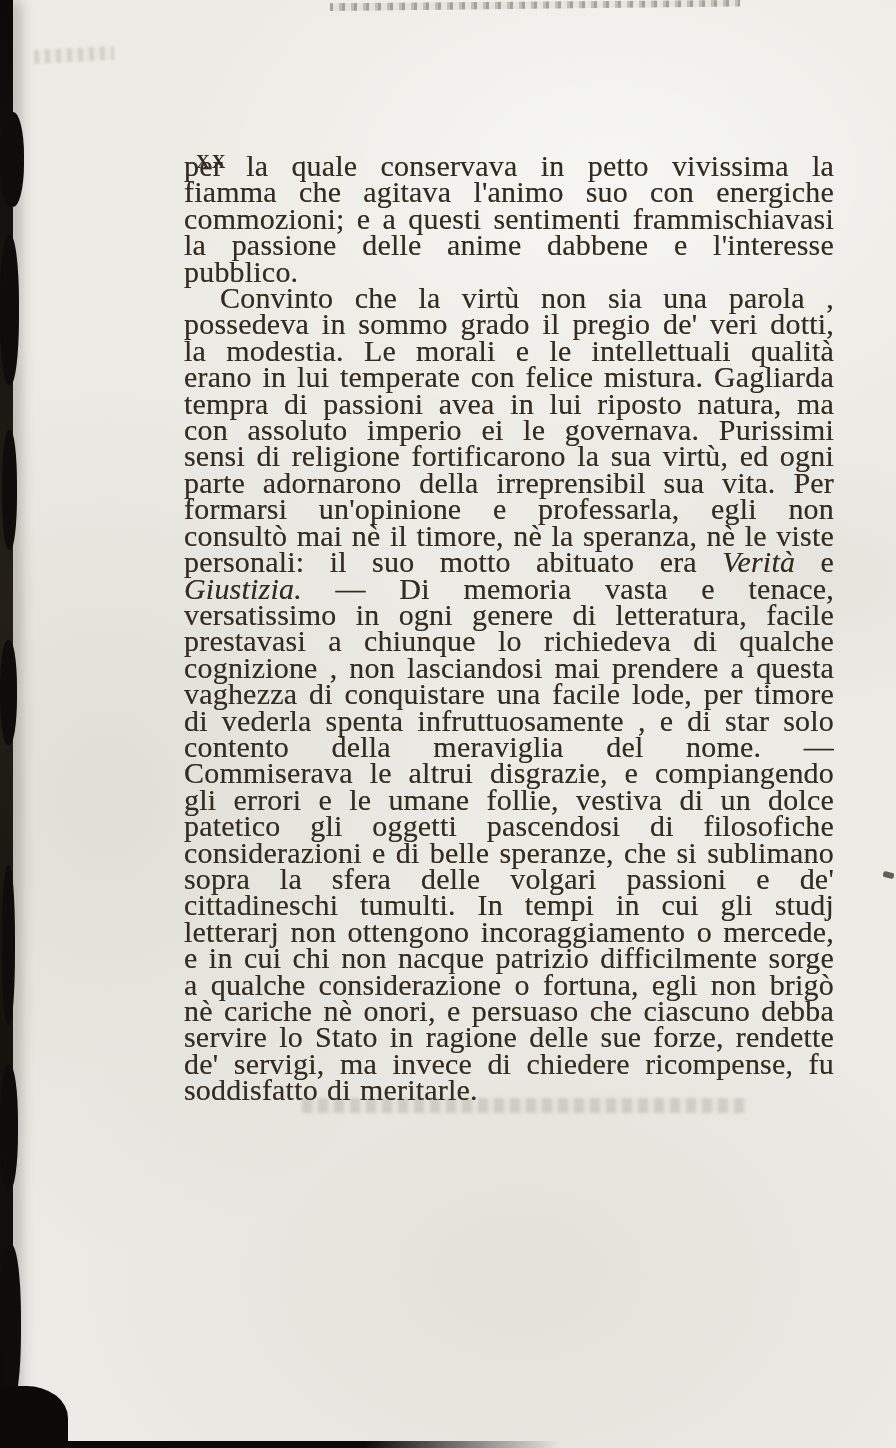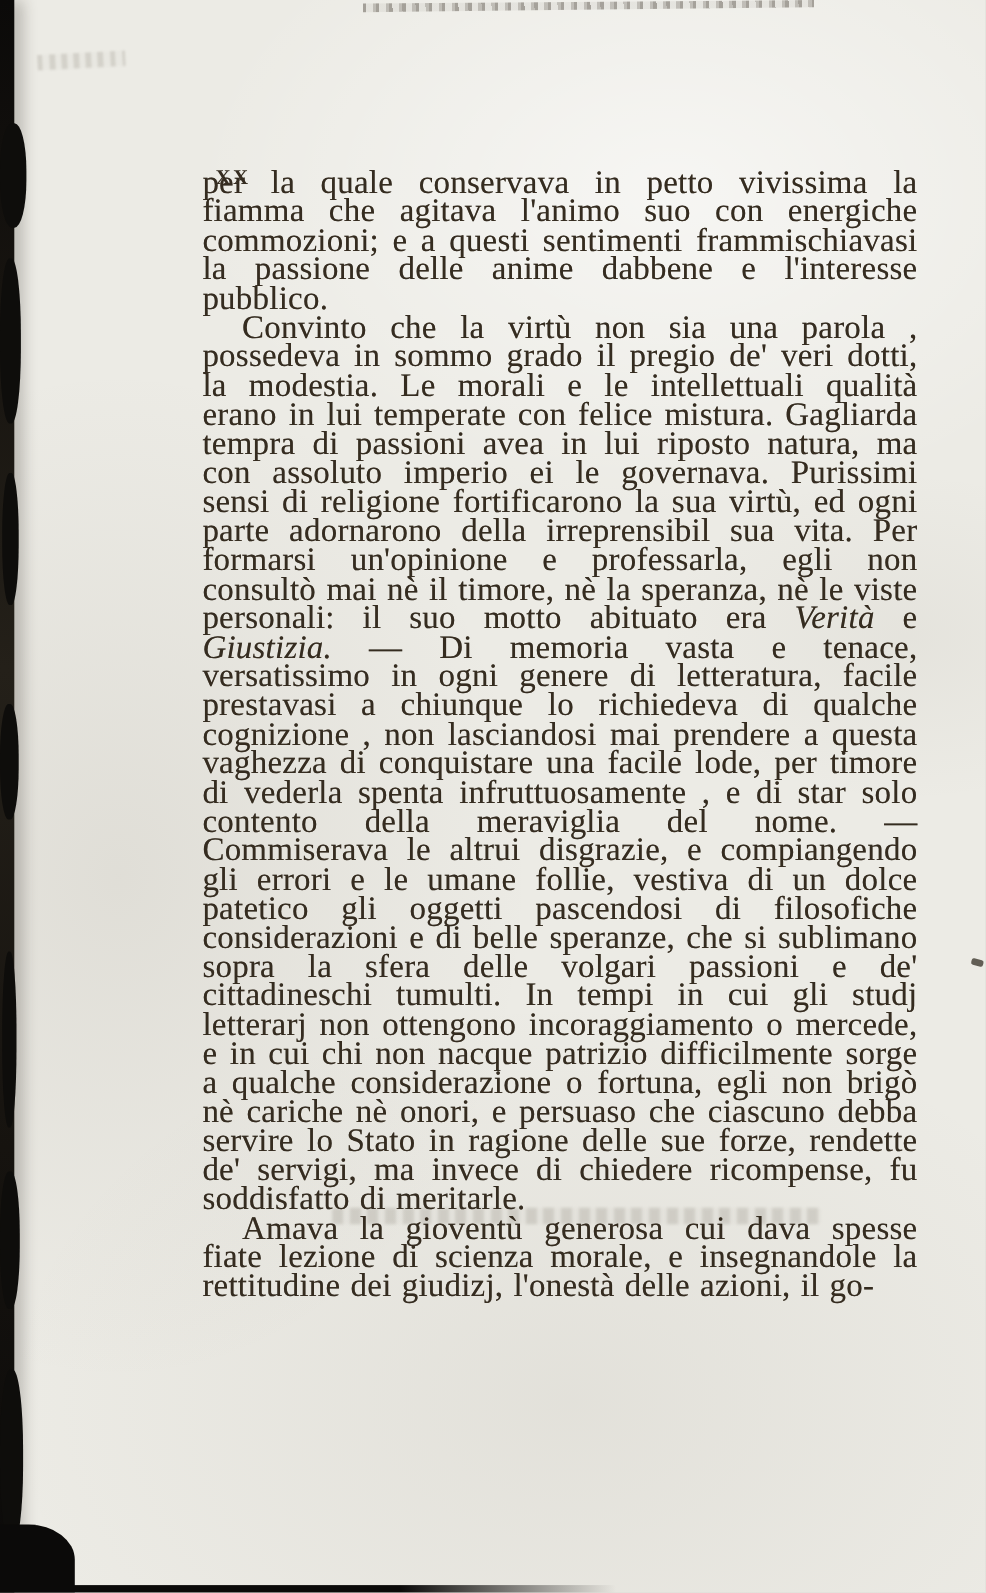--- a/index.html
+++ b/index.html
@@ -118,16 +118,15 @@
   <div class="ghost-line"></div>
   <div class="right-mark"></div>
 
   <div class="header-row">
     <span class="page-number">XX</span>
   </div>
 
   <div class="body-text" id="body-text">
       <p class=""><span>per la quale conservava in petto vivissima la fiamma che agitava l'animo suo con energiche commozioni; e a questi sentimenti frammischiavasi la passione delle anime dabbene e l'interesse pubblico.</span></p>
       <p class="indent"><span>Convinto che la virtù non sia una parola , possedeva in sommo grado il pregio de' veri dotti, la modestia. Le morali e le intellettuali qualità erano in lui temperate con felice mistura. Gagliarda tempra di passioni avea in lui riposto natura, ma con assoluto imperio ei le governava. Purissimi sensi di religione fortificarono la sua virtù, ed ogni parte adornarono della irreprensibil sua vita. Per formarsi un'opinione e professarla, egli non consultò mai nè il timore, nè la speranza, nè le viste personali: il suo motto abituato era </span><i>Verità</i><span> e </span><i>Giustizia.</i><span> — Di memoria vasta e tenace, versatissimo in ogni genere di letteratura, facile prestavasi a chiunque lo richiedeva di qualche cognizione , non lasciandosi mai prendere a questa vaghezza di conquistare una facile lode, per timore di vederla spenta infruttuosamente , e di star solo contento della meraviglia del nome. — Commiserava le altrui disgrazie, e compiangendo gli errori e le umane follie, vestiva di un dolce patetico gli oggetti pascendosi di filosofiche considerazioni e di belle speranze, che si sublimano sopra la sfera delle volgari passioni e de' cittadineschi tumulti. In tempi in cui gli studj letterarj non ottengono incoraggiamento o mercede, e in cui chi non nacque patrizio difficilmente sorge a qualche considerazione o fortuna, egli non brigò nè cariche nè onori, e persuaso che ciascuno debba servire lo Stato in ragione delle sue forze, rendette de' servigi, ma invece di chiedere ricompense, fu soddisfatto di meritarle.</span></p>
-      <p class="indent"><span>Amava la gioventù generosa cui dava spesse fiate lezione di scienza morale, e insegnandole la rettitudine dei giudizj, l'onestà delle azioni, il go-</span></p>
     </div>
 
 </div>
 
 </body></html>

